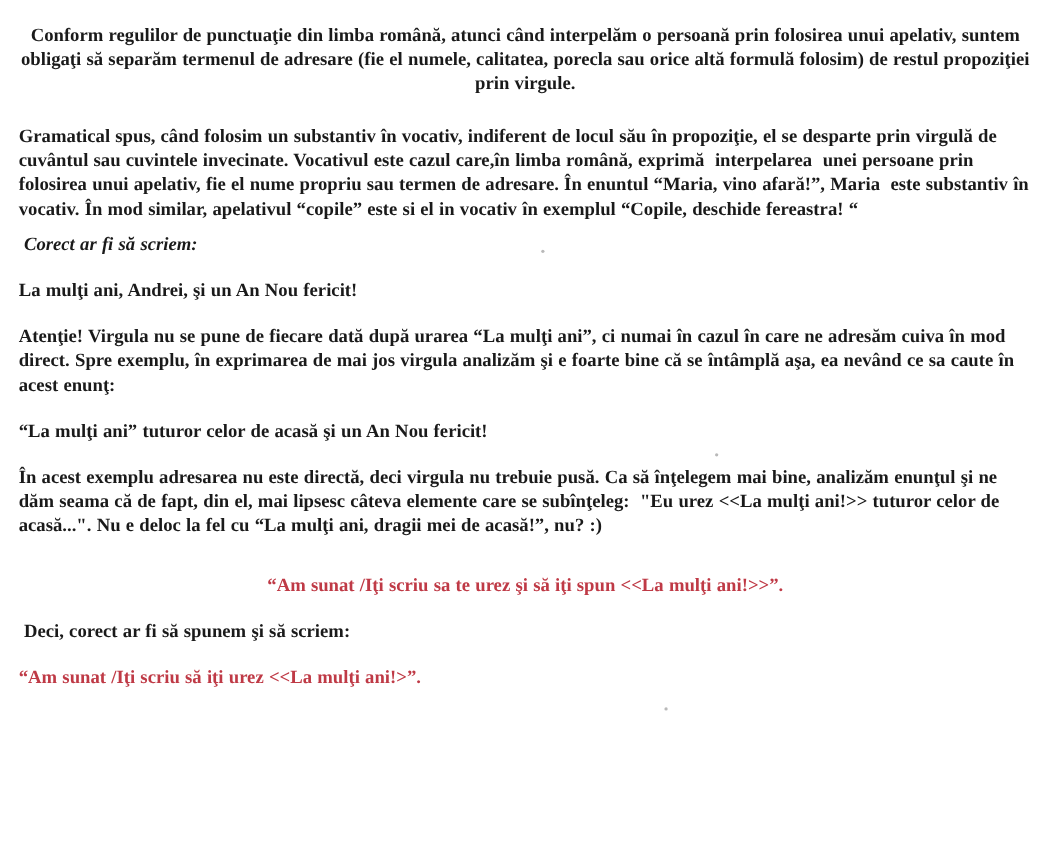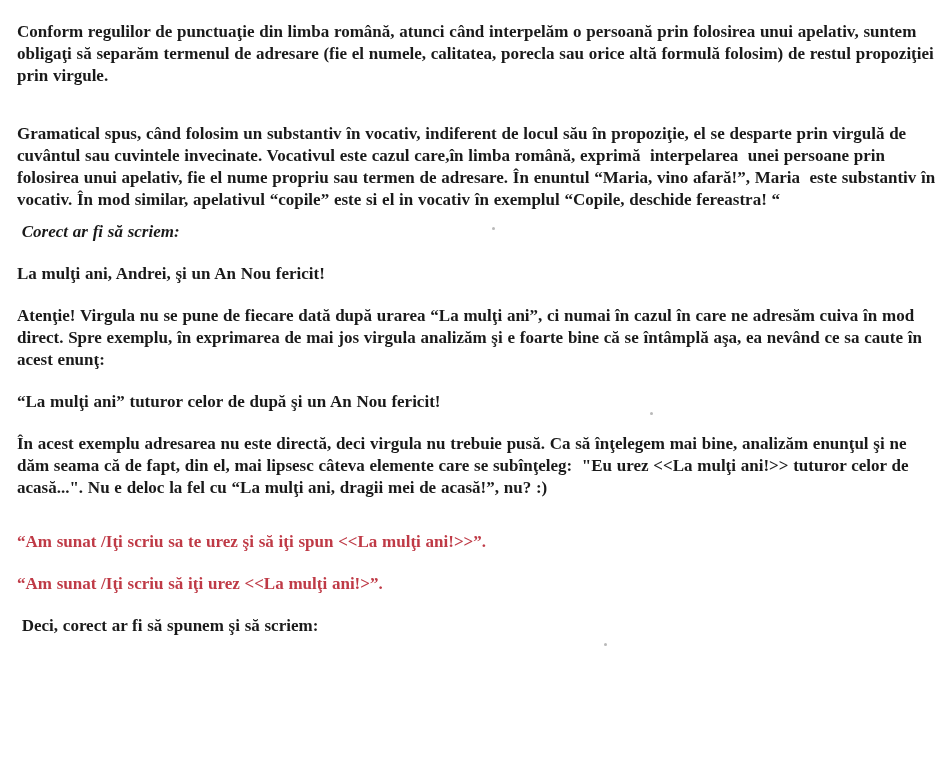--- a/index.html
+++ b/index.html
@@ -21,46 +21,46 @@
     color: var(--text-color, #1a1a1a);
   }
   main[data-name="document-body"] {
     max-width: 921px;
   }
   .para {
     margin: 20px 0 0 0;
     white-space: pre-wrap;       
     word-spacing: 0.5px;
   }
-  .para:first-child { margin-top: 6px; }
-  .para:nth-child(2) { margin-top: 36px; }
+  .para:first-child { margin-top: 6px; text-align: center; }
+  .para:nth-child(2) { margin-top: 26px; }
   .para:nth-child(3) { margin-top: 10px; font-style: italic; }
   .para:nth-child(4) { }
-  .para:nth-child(8) { margin-top: 32px; }
+  .para:nth-child(8) { margin-top: 32px; text-align: center; }
   .red { color: var(--red-color, #bf3a46); }
   .artifact {
     position: absolute;
     width: 3px;
     height: 3px;
     border-radius: 50%;
     background: #8a8a8a;
     opacity: 0.6;
   }
 </style>
 </head>
 <body data-name="page" style="background: rgb(255, 255, 255);">
 
 <main data-name="document-body">
     <p class="para" data-name="intro-paragraph"><span data-name="text-segment">Conform regulilor de punctuaţie din limba română, atunci când interpelăm o persoană prin folosirea unui apelativ, suntem obligaţi să separăm termenul de adresare (fie el numele, calitatea, porecla sau orice altă formulă folosim) de restul propoziţiei prin virgule.</span></p>
     <p class="para" data-name="grammar-paragraph"><span data-name="text-segment">Gramatical spus, când folosim un substantiv în vocativ, indiferent de locul său în propoziţie, el se desparte prin virgulă de cuvântul sau cuvintele invecinate. Vocativul este cazul care,în limba română, exprimă  interpelarea  unei persoane prin folosirea unui apelativ, fie el nume propriu sau termen de adresare. În enuntul “Maria, vino afară!”, Maria  este substantiv în vocativ. În mod similar, apelativul “copile” este si el in vocativ în exemplul “Copile, deschide fereastra! “</span></p>
     <p class="para" data-name="correct-intro-line"><span data-name="text-segment"> Corect ar fi să scriem:</span></p>
     <p class="para" data-name="correct-example-line"><span data-name="text-segment">La mulţi ani, Andrei, şi un An Nou fericit!</span></p>
     <p class="para" data-name="attention-paragraph"><span data-name="text-segment">Atenţie! Virgula nu se pune de fiecare dată după urarea “La mulţi ani”, ci numai în cazul în care ne adresăm cuiva în mod direct. Spre exemplu, în exprimarea de mai jos virgula analizăm şi e foarte bine că se întâmplă aşa, ea nevând ce sa caute în acest enunţ:</span></p>
-    <p class="para" data-name="no-comma-example-line"><span data-name="text-segment">“La mulţi ani” tuturor celor de după şi un An Nou fericit!</span></p>
+    <p class="para" data-name="no-comma-example-line"><span data-name="text-segment">“La mulţi ani” tuturor celor de acasă şi un An Nou fericit!</span></p>
     <p class="para" data-name="explanation-paragraph"><span data-name="text-segment">În acest exemplu adresarea nu este directă, deci virgula nu trebuie pusă. Ca să înţelegem mai bine, analizăm enunţul şi ne dăm seama că de fapt, din el, mai lipsesc câteva elemente care se subînţeleg:  "Eu urez &lt;&lt;La mulţi ani!&gt;&gt; tuturor celor de acasă...". Nu e deloc la fel cu “La mulţi ani, dragii mei de acasă!”, nu? :)</span></p>
     <p class="para" data-name="wrong-example-red-line"><span data-name="red-text-segment" class="red">“Am sunat /Iţi scriu sa te urez şi să iţi spun &lt;&lt;La mulţi ani!&gt;&gt;”.</span></p>
+    <p class="para" data-name="conclusion-intro-line"><span data-name="text-segment"> Deci, corect ar fi să spunem şi să scriem:</span></p>
     <p class="para" data-name="correct-example-red-line"><span data-name="red-text-segment" class="red">“Am sunat /Iţi scriu să iţi urez &lt;&lt;La mulţi ani!&gt;”.</span></p>
-    <p class="para" data-name="conclusion-intro-line"><span data-name="text-segment"> Deci, corect ar fi să spunem şi să scriem:</span></p>
   </main>
 
 <div class="artifact" data-name="scan-artifact-dot" style="left: 492px; top: 227px;"></div>
 <div class="artifact" data-name="scan-artifact-dot" style="left: 650px; top: 412px;"></div>
 <div class="artifact" data-name="scan-artifact-dot" style="left: 604px; top: 643px;"></div>
 
 </body></html>

